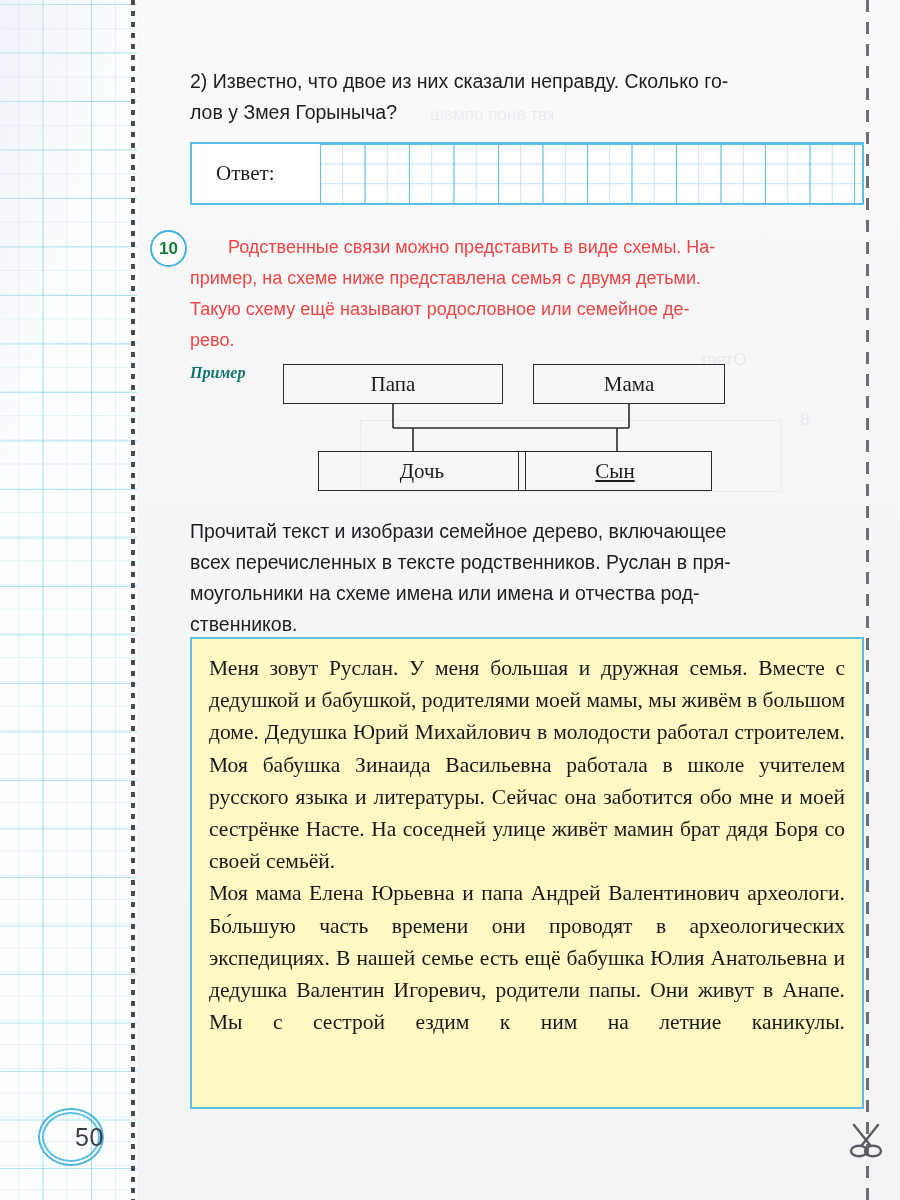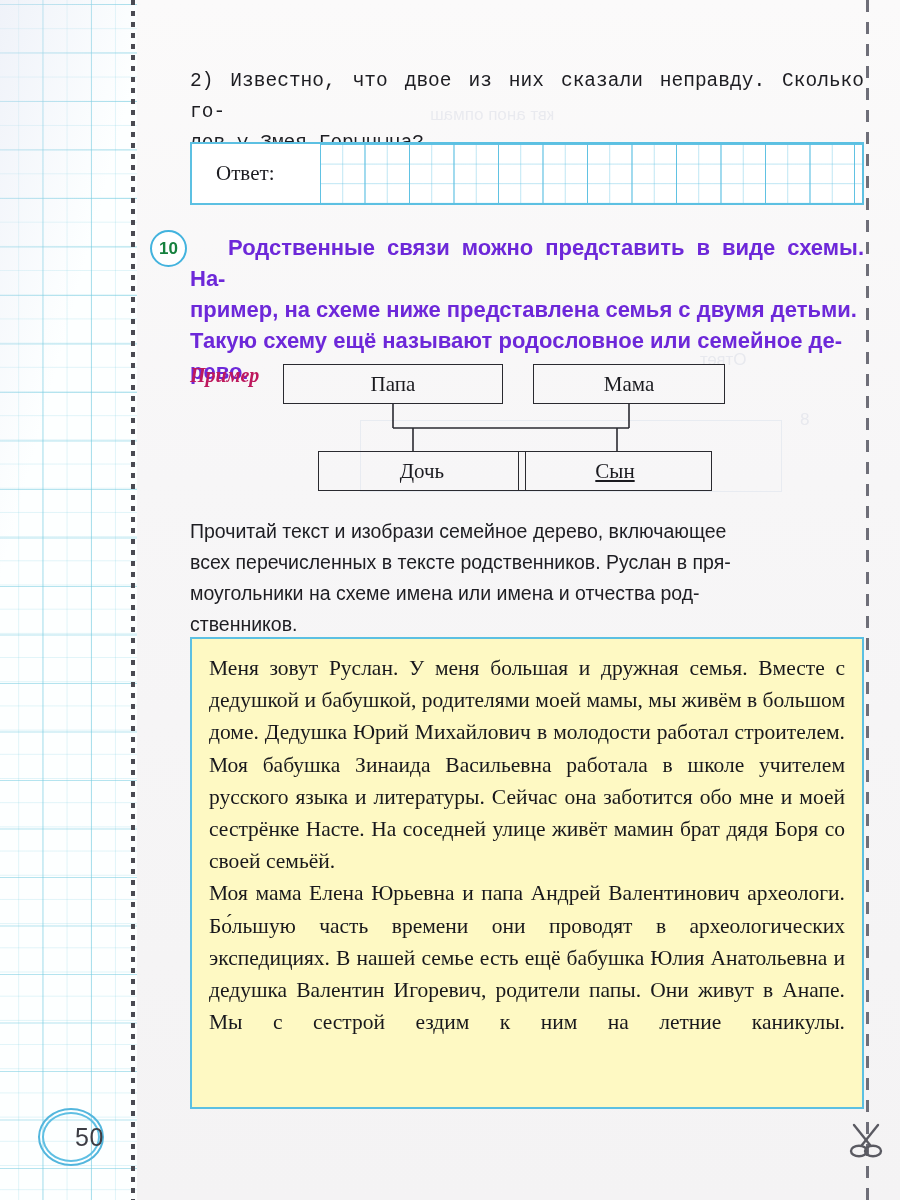--- a/index.html
+++ b/index.html
@@ -119,21 +119,21 @@
   }
 
   
   .q2-text {
     top: 66px;
     font-size: 19.5px;
     line-height: 31px;
     color: #1d1d22;
     text-align: justify;
     text-justify: inter-word;
-    font-family: Liberation Mono, monospace;
+    font-family: Liberation Sans, sans-serif;
   }
   .q2-text .l2 { display:block; }
 
   
   .answer-box {
     top: 142px;
     height: 63px;
     border: 2px solid #5cc0e2;
     box-sizing: border-box;
     display: flex;
@@ -181,43 +181,42 @@
     justify-content: center;
     font-size: 17px;
     font-weight: bold;
     color: #15803d;
     background: #ffffff;
     font-family: "Liberation Sans", sans-serif;
   }
 
   .t10-intro {
     top: 232px;
-    font-size: 22px;
+    font-size: 18px;
     line-height: 31px;
-    color: #6d28d9;
+    color: #ef4444;
     text-align: justify;
     text-justify: inter-word;
-    font-weight: bold;
   }
   .t10-intro > span { display: block; }
 
   
   .diagram-wrap {
     top: 356px;
     height: 140px;
   }
   .example-label {
     position: absolute;
     left: 0;
     top: 8px;
     font-family: "Liberation Serif", serif;
     font-style: italic;
     font-weight: bold;
-    font-size: 20px;
-    color: #be185d;
+    font-size: 16px;
+    color: #0f766e;
     text-align: center;
   }
   .tree-box {
     position: absolute;
     border: 1.6px solid #2a2a30;
     background: transparent;
     display: flex;
     align-items: center;
     justify-content: center;
     font-family: "Liberation Serif", serif;

